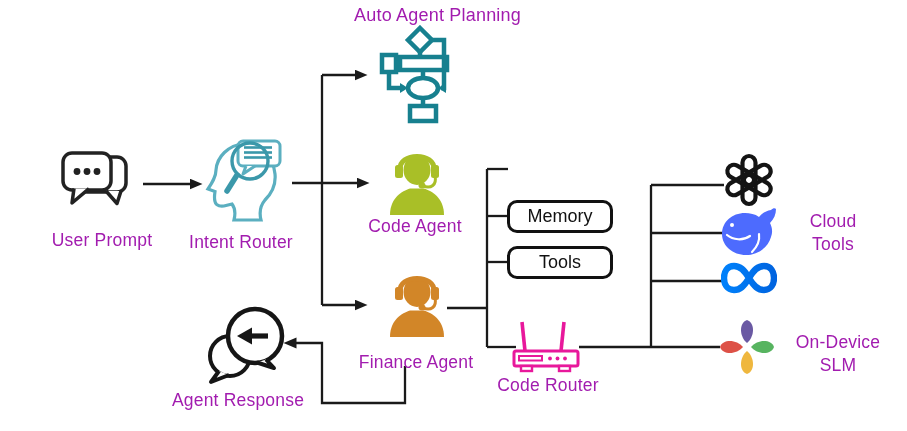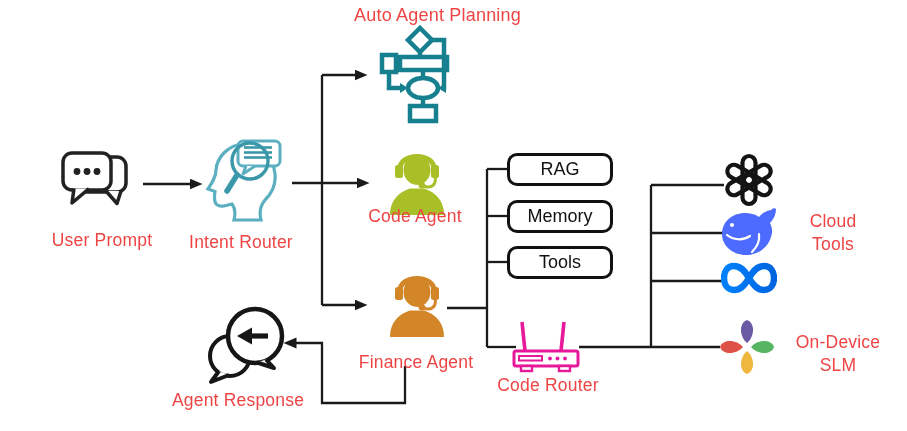--- a/index.html
+++ b/index.html
@@ -4,21 +4,21 @@
 <style>
   html,body{margin:0;padding:0;background:#fff;}
   .canvas{
     position:relative;width:907px;height:431px;background:#ffffff;
     font-family:"Liberation Sans",sans-serif;color:#111;overflow:hidden;
   }
   .wires{position:absolute;left:0;top:0;}
   .node{position:absolute;}
   .lbl{
     position:absolute;font-size:17.5px;line-height:1.34;text-align:center;
-    color:#ef4444;white-space:pre-line;letter-spacing:.2px;
+    color:#a21caf;white-space:pre-line;letter-spacing:.2px;
   }
   .lbl.big{font-size:18px;}
   .cap-box{
     position:absolute;left:507px;width:106px;height:33px;box-sizing:border-box;
     border:3px solid #111;border-radius:10px;background:#fff;
     display:flex;align-items:center;justify-content:center;
     font-size:18px;color:#111;
   }
   .meta-a{stop-color:var(--meta-blue-a,#0081FB);}
   .meta-b{stop-color:var(--meta-blue-b,#0064E0);}
@@ -124,38 +124,35 @@
     <svg width="64" height="70" viewBox="0 0 64 70">
       <ellipse cx="32" cy="25" rx="13.5" ry="15" fill="currentColor"></ellipse>
       <path d="M5,70 C5,53 17,46 25,43.5 L39,43.5 C47,46 59,53 59,70 Z" fill="currentColor"></path>
       <path d="M15,25 C13,7 51,7 49,25" fill="none" stroke="currentColor" stroke-width="5" stroke-linecap="round"></path>
       <rect x="10" y="20" width="8" height="13" rx="2.5" fill="currentColor"></rect>
       <rect x="46" y="20" width="8" height="13" rx="2.5" fill="currentColor"></rect>
       <path d="M50,31 C52,40 46,44 38,41" fill="none" stroke="currentColor" stroke-width="3"></path>
       <ellipse cx="37" cy="40.5" rx="3.5" ry="3" fill="currentColor"></ellipse>
     </svg>
   </div>
-  <div class="lbl" style="left:354px;top:205px;width:122px;">Code Agent</div>
+  <div class="lbl" style="left:354px;top:215px;width:122px;">Code Agent</div>
 
   <div class="node" style="left:385px;top:267px;color:var(--agent-orange);">
     <svg width="64" height="70" viewBox="0 0 64 70">
       <ellipse cx="32" cy="25" rx="13.5" ry="15" fill="currentColor"></ellipse>
       <path d="M5,70 C5,53 17,46 25,43.5 L39,43.5 C47,46 59,53 59,70 Z" fill="currentColor"></path>
       <path d="M15,25 C13,7 51,7 49,25" fill="none" stroke="currentColor" stroke-width="5" stroke-linecap="round"></path>
       <rect x="10" y="20" width="8" height="13" rx="2.5" fill="currentColor"></rect>
       <rect x="46" y="20" width="8" height="13" rx="2.5" fill="currentColor"></rect>
       <path d="M50,31 C52,40 46,44 38,41" fill="none" stroke="currentColor" stroke-width="3"></path>
       <ellipse cx="37" cy="40.5" rx="3.5" ry="3" fill="currentColor"></ellipse>
     </svg>
   </div>
   <div class="lbl" style="left:346px;top:339px;width:140px;margin-top:12px;">Finance Agent</div>
 
-  <div class="cap-box" style="top:153px;">
-    <span>RAG</span>
-  </div>
   <div class="cap-box" style="top:246px;">
     <span>Tools</span>
   </div>
   <div class="cap-box" style="top:200px;">
     <span>Memory</span>
   </div>
 
   <div class="node" style="left:512px;top:316px;">
     <svg width="70" height="58" viewBox="0 0 70 58">
       <g stroke="var(--router-pink)" fill="#fff" stroke-width="3">

